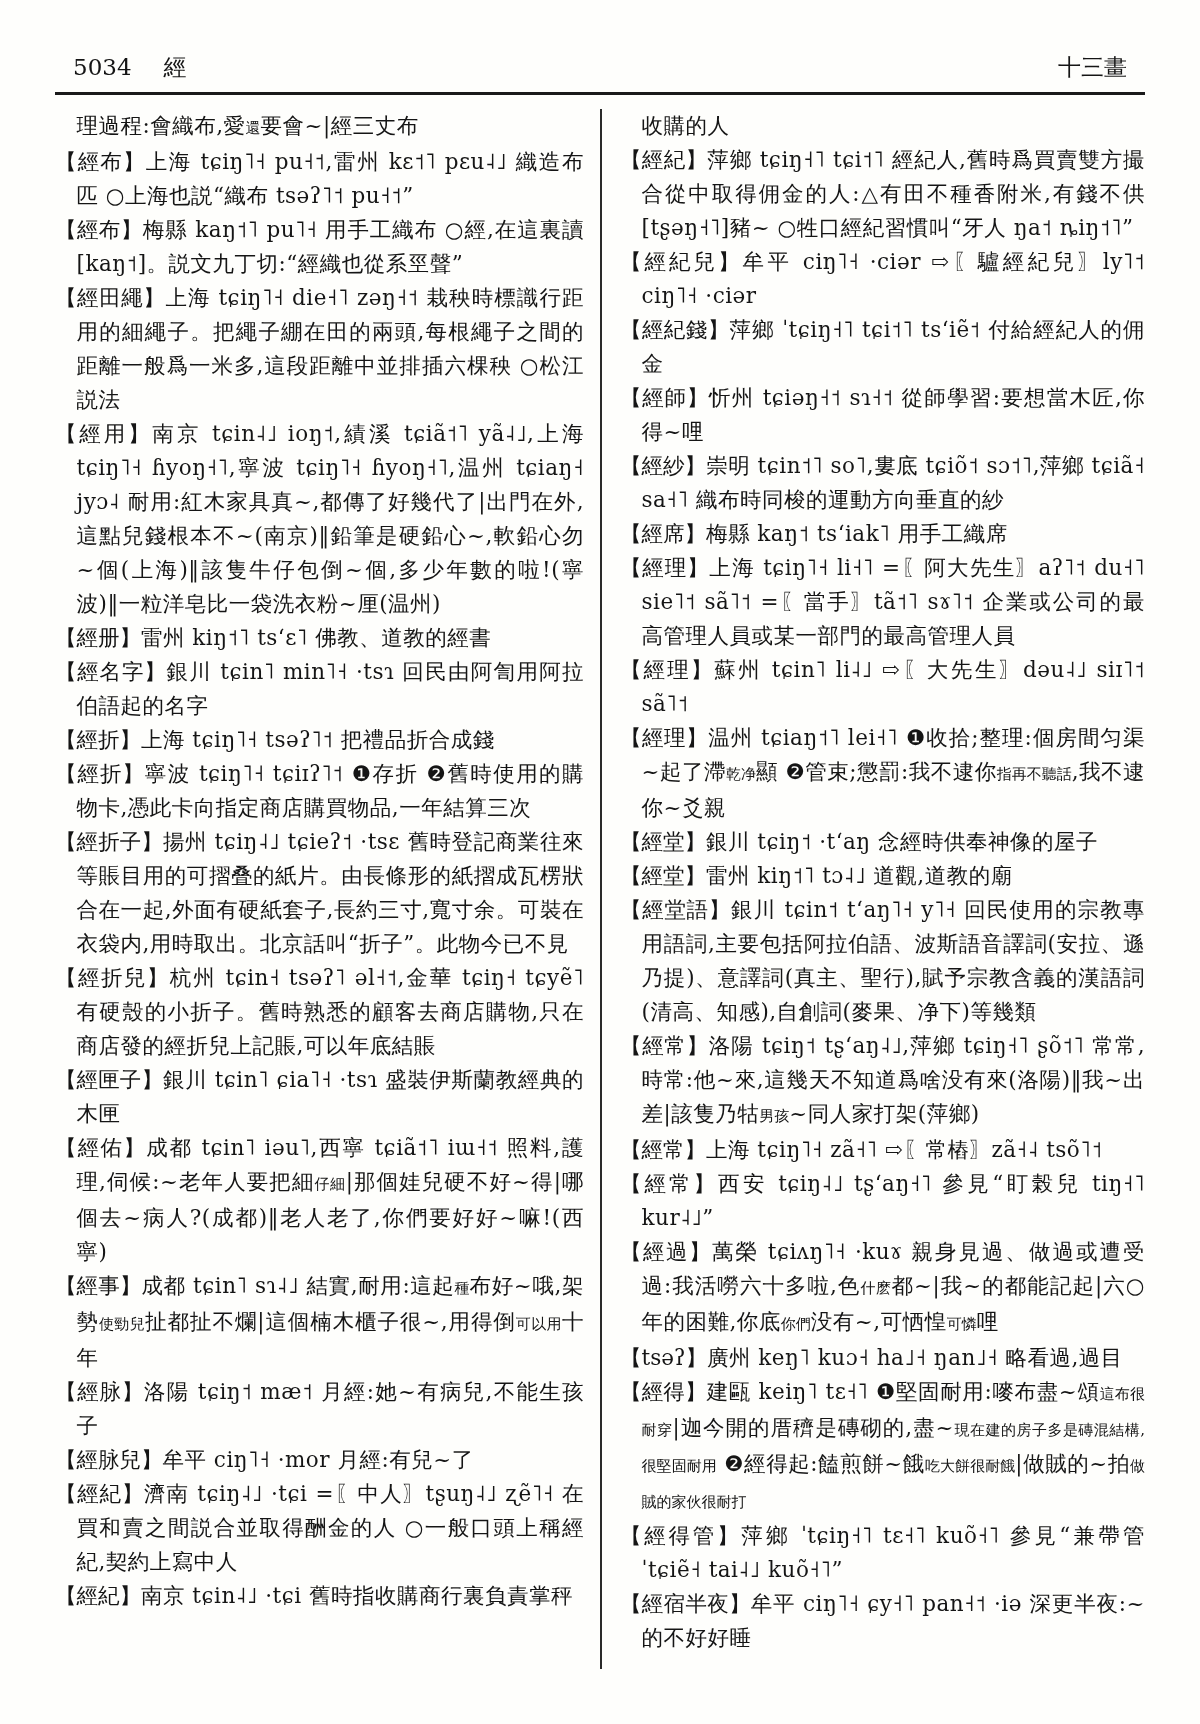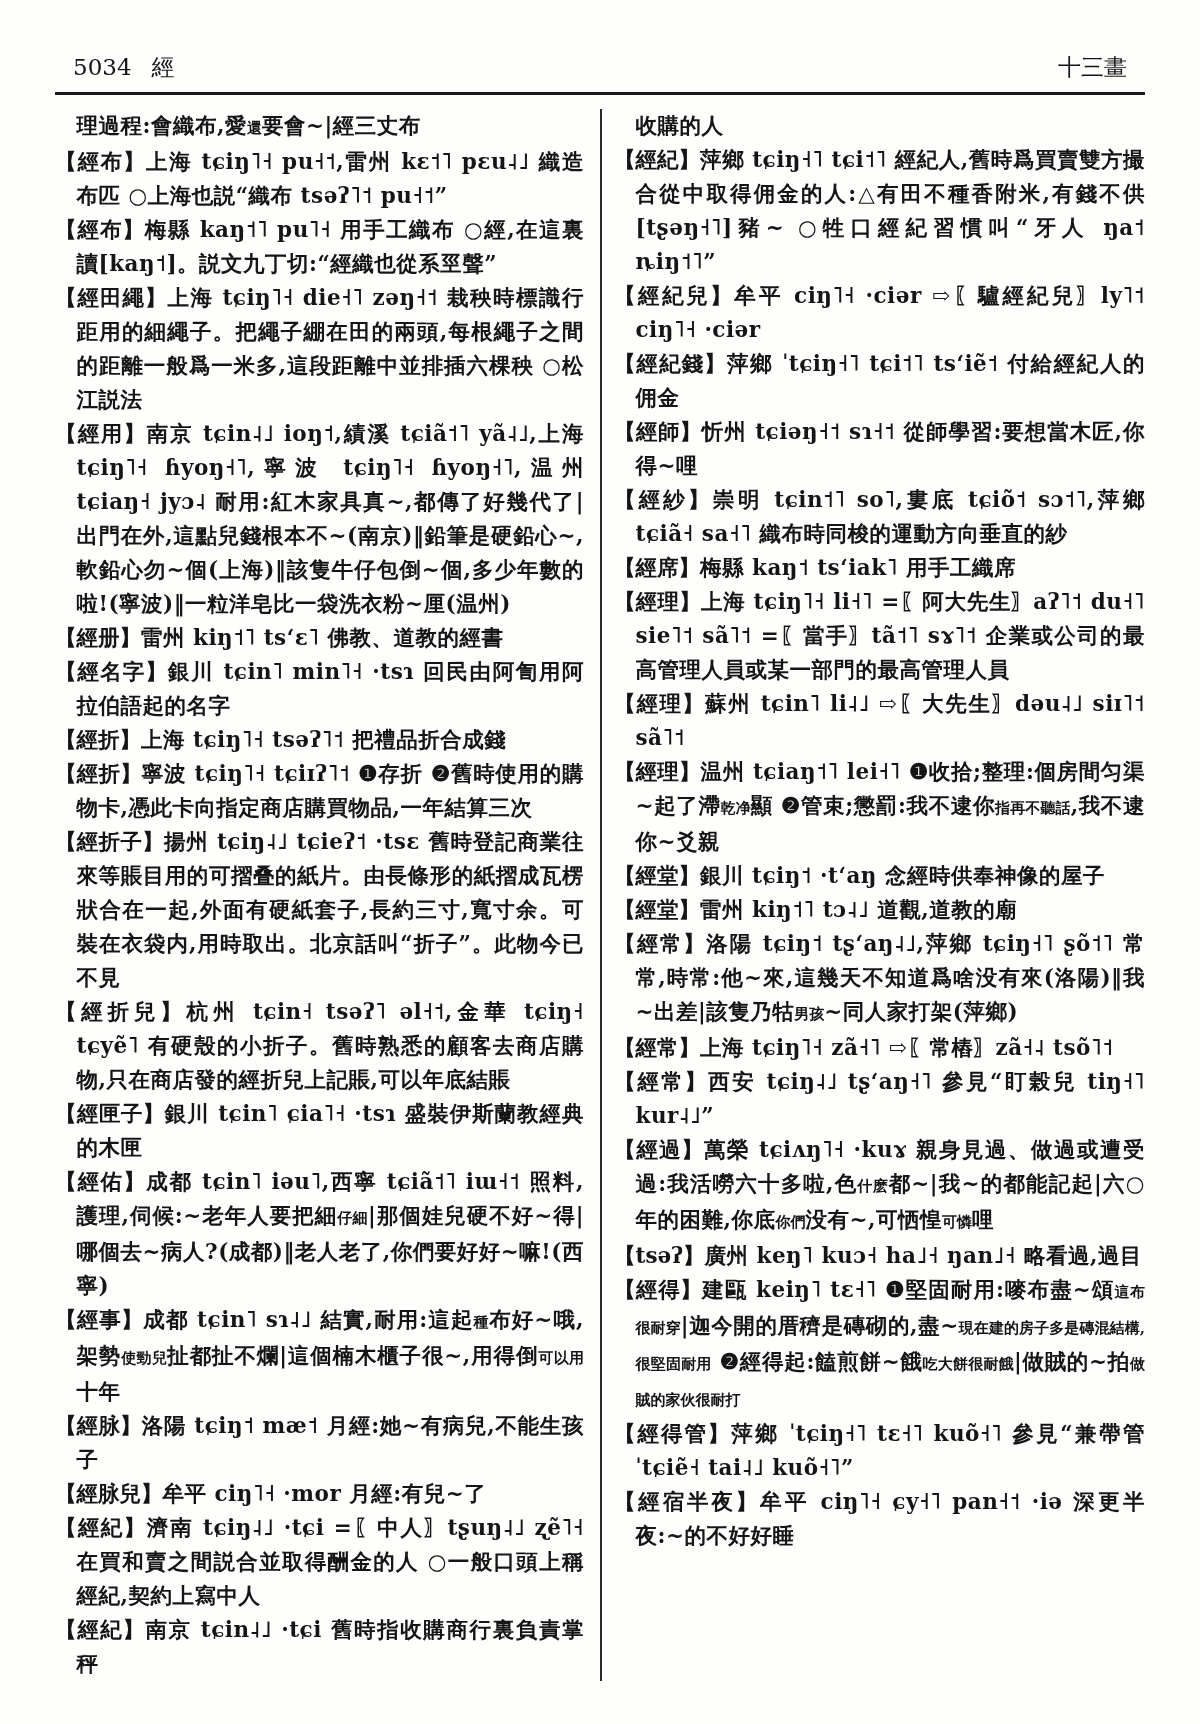--- a/index.html
+++ b/index.html
@@ -12,35 +12,34 @@
     font-family:"DejaVu Serif","Liberation Serif",serif;
     overflow:hidden;
     box-sizing:border-box;
     padding:52px 55px 40px 55px;
   }
   .running-header{
     display:flex;justify-content:space-between;align-items:flex-end;
     font-size:23px;line-height:30px;
     padding:0 18px 10px 18px;
   }
-  .rh-left{display:flex;gap:20px;align-items:baseline;}
+  .rh-left{display:flex;gap:32px;align-items:baseline;}
   .header-rule{height:3px;background:#1a1a1a;margin-bottom:14px;}
   .columns{display:flex;align-items:stretch;min-height:1560px;}
   .col{width:50%;box-sizing:border-box;}
   .col-left{padding-right:16px;}
-  .col-right{border-left:2px solid #2a2a2a;padding-left:12px;}
+  .col-right{border-left:2px solid #2a2a2a;padding-left:18px;}
   .entry{
     margin:0;
     font-size:21.5px;
     line-height:34px;
     text-align:justify;
     padding-left:1em;
     text-indent:-1em;
     letter-spacing:0.5px;
-    font-weight:bold;
   }
   .entry.cont{text-indent:0;}
   .head{letter-spacing:0;margin-top:43px;}
   .gloss-small{font-size:15px;letter-spacing:0;}
 </style>
 </head>
 <body>
 
 <div class="page">
   <div class="running-header">
@@ -79,20 +78,21 @@
         <p class="entry"><span class="head">【經紀兒】</span><span class="body-text">牟平 ciŋ˥˧ ·ciər ⇨〖驢經紀兒〗ly˥˦ ciŋ˥˧ ·ciər</span></p>
         <p class="entry"><span class="head">【經紀錢】</span><span class="body-text">萍鄉 ˈtɕiŋ˧˥ tɕi˦˥ tsʻiẽ˦ 付給經紀人的佣金</span></p>
         <p class="entry"><span class="head">【經師】</span><span class="body-text">忻州 tɕiəŋ˧˦ sɿ˧˦ 從師學習:要想當木匠,你得~哩</span></p>
         <p class="entry"><span class="head">【經紗】</span><span class="body-text">崇明 tɕin˦˥ so˥,婁底 tɕiõ˦ sɔ˦˥,萍鄉 tɕiã˧ sa˧˥ 織布時同梭的運動方向垂直的紗</span></p>
         <p class="entry"><span class="head">【經席】</span><span class="body-text">梅縣 kaŋ˦ tsʻiak˥ 用手工織席</span></p>
         <p class="entry"><span class="head">【經理】</span><span class="body-text">上海 tɕiŋ˥˧ li˧˥ =〖阿大先生〗aʔ˥˦ du˧˥ sie˥˦ sã˥˦ =〖當手〗tã˦˥ sɤ˥˦ 企業或公司的最高管理人員或某一部門的最高管理人員</span></p>
         <p class="entry"><span class="head">【經理】</span><span class="body-text">蘇州 tɕin˥ li˨˩ ⇨〖大先生〗dəu˨˩ siɪ˥˦ sã˥˦</span></p>
         <p class="entry"><span class="head">【經理】</span><span class="body-text">温州 tɕiaŋ˦˥ lei˧˥ ❶收拾;整理:個房間匀渠~起了滯</span><span class="gloss-small">乾净</span><span class="body-text">顯 ❷管束;懲罰:我不逮你</span><span class="gloss-small">指再不聽話</span><span class="body-text">,我不逮你~爻親</span></p>
         <p class="entry"><span class="head">【經堂】</span><span class="body-text">銀川 tɕiŋ˦ ·tʻaŋ 念經時供奉神像的屋子</span></p>
         <p class="entry"><span class="head">【經堂】</span><span class="body-text">雷州 kiŋ˦˥ tɔ˨˩ 道觀,道教的廟</span></p>
+        <p class="entry"><span class="head">【經堂語】</span><span class="body-text">銀川 tɕin˦ tʻaŋ˥˧ y˥˧ 回民使用的宗教專用語詞,主要包括阿拉伯語、波斯語音譯詞(安拉、遜乃提)、意譯詞(真主、聖行),賦予宗教含義的漢語詞(清高、知感),自創詞(麥果、净下)等幾類</span></p>
         <p class="entry"><span class="head">【經常】</span><span class="body-text">洛陽 tɕiŋ˦ tʂʻaŋ˨˩,萍鄉 tɕiŋ˧˥ ʂõ˦˥ 常常,時常:他~來,這幾天不知道爲啥没有來(洛陽)‖我~出差|該隻乃牯</span><span class="gloss-small">男孩</span><span class="body-text">~同人家打架(萍鄉)</span></p>
         <p class="entry"><span class="head">【經常】</span><span class="body-text">上海 tɕiŋ˥˧ zã˧˥ ⇨〖常樁〗zã˧˨ tsõ˥˦</span></p>
         <p class="entry"><span class="head">【經常】</span><span class="body-text">西安 tɕiŋ˨˩ tʂʻaŋ˧˥ 參見“盯榖兒 tiŋ˧˥ kur˨˩”</span></p>
         <p class="entry"><span class="head">【經過】</span><span class="body-text">萬榮 tɕiʌŋ˥˧ ·kuɤ 親身見過、做過或遭受過:我活嘮六十多啦,色</span><span class="gloss-small">什麽</span><span class="body-text">都~|我~的都能記起|六○年的困難,你底</span><span class="gloss-small">你們</span><span class="body-text">没有~,可恓惶</span><span class="gloss-small">可憐</span><span class="body-text">哩</span></p>
         <p class="entry"><span class="head">【tsəʔ】</span><span class="body-text">廣州 keŋ˥ kuɔ˧ ha˩˧ ŋan˩˧ 略看過,過目</span></p>
         <p class="entry"><span class="head">【經得】</span><span class="body-text">建甌 keiŋ˥ tɛ˧˥ ❶堅固耐用:嘜布盡~頌</span><span class="gloss-small">這布很耐穿</span><span class="body-text">|迦今開的厝穧是磚砌的,盡~</span><span class="gloss-small">現在建的房子多是磚混結構,很堅固耐用</span><span class="body-text"> ❷經得起:饁煎餅~餓</span><span class="gloss-small">吃大餅很耐餓</span><span class="body-text">|做賊的~拍</span><span class="gloss-small">做賊的家伙很耐打</span></p>
         <p class="entry"><span class="head">【經得管】</span><span class="body-text">萍鄉 ˈtɕiŋ˧˥ tɛ˧˥ kuõ˧˥ 參見“兼帶管 ˈtɕiẽ˧ tai˨˩ kuõ˧˥”</span></p>
         <p class="entry"><span class="head">【經宿半夜】</span><span class="body-text">牟平 ciŋ˥˧ ɕy˧˥ pan˧˦ ·iə 深更半夜:~的不好好睡</span></p>
       </div>
   </div>

